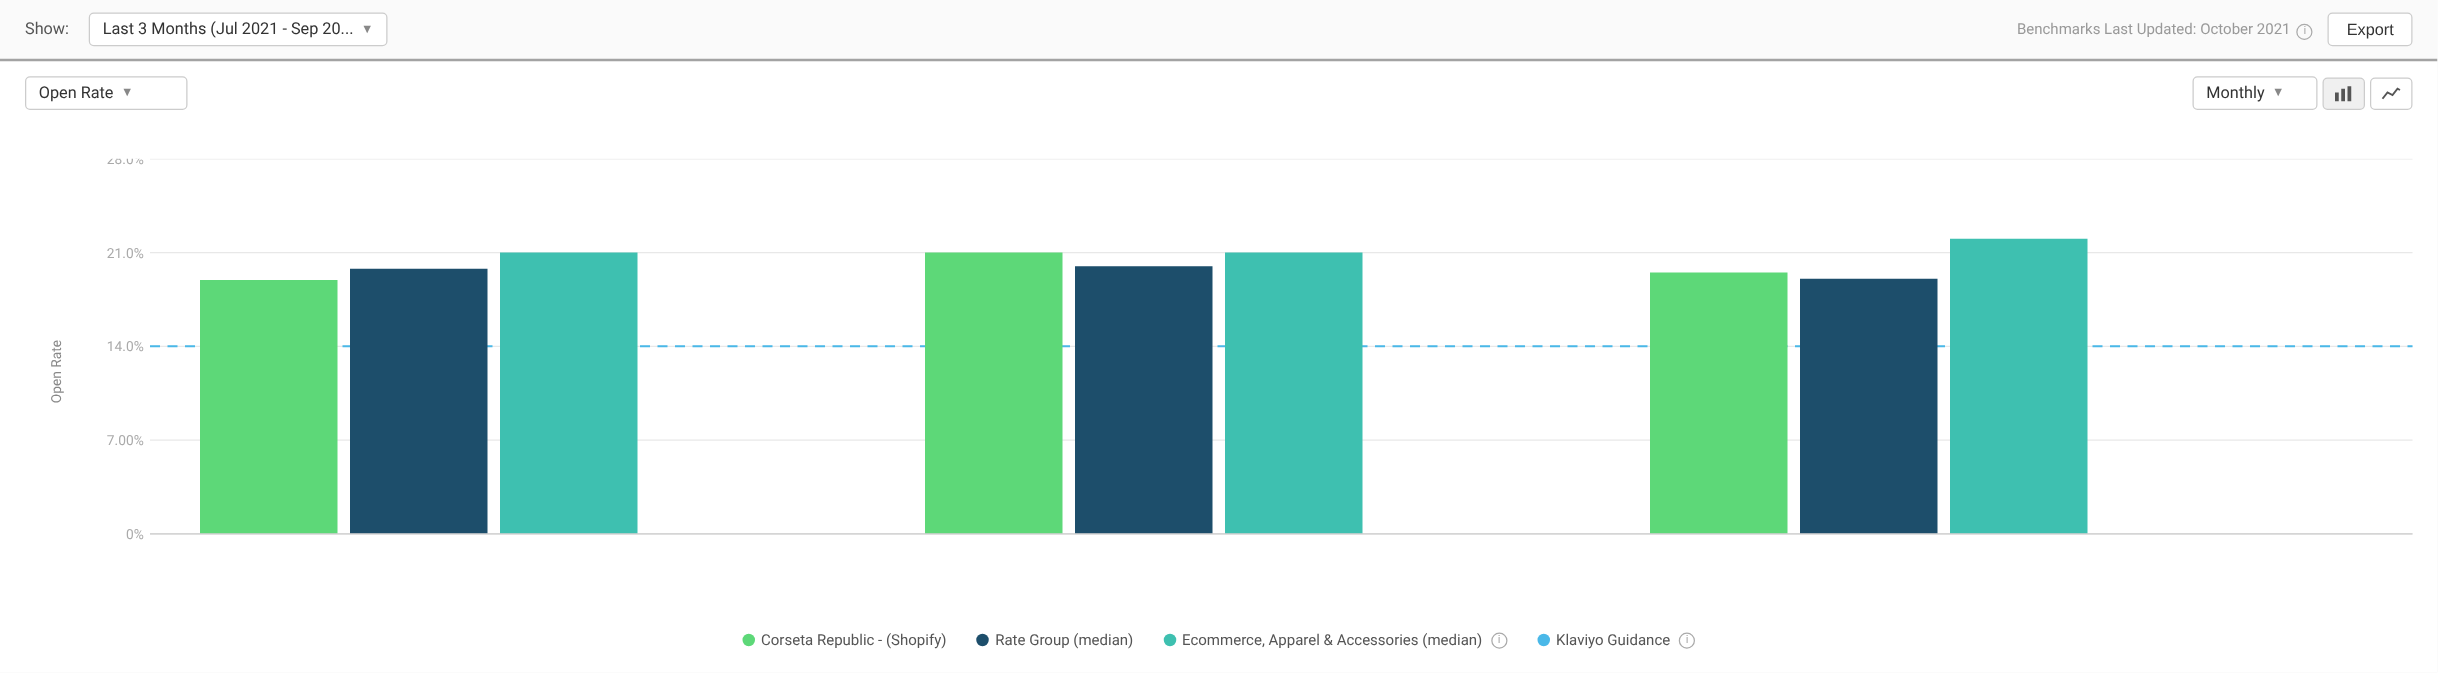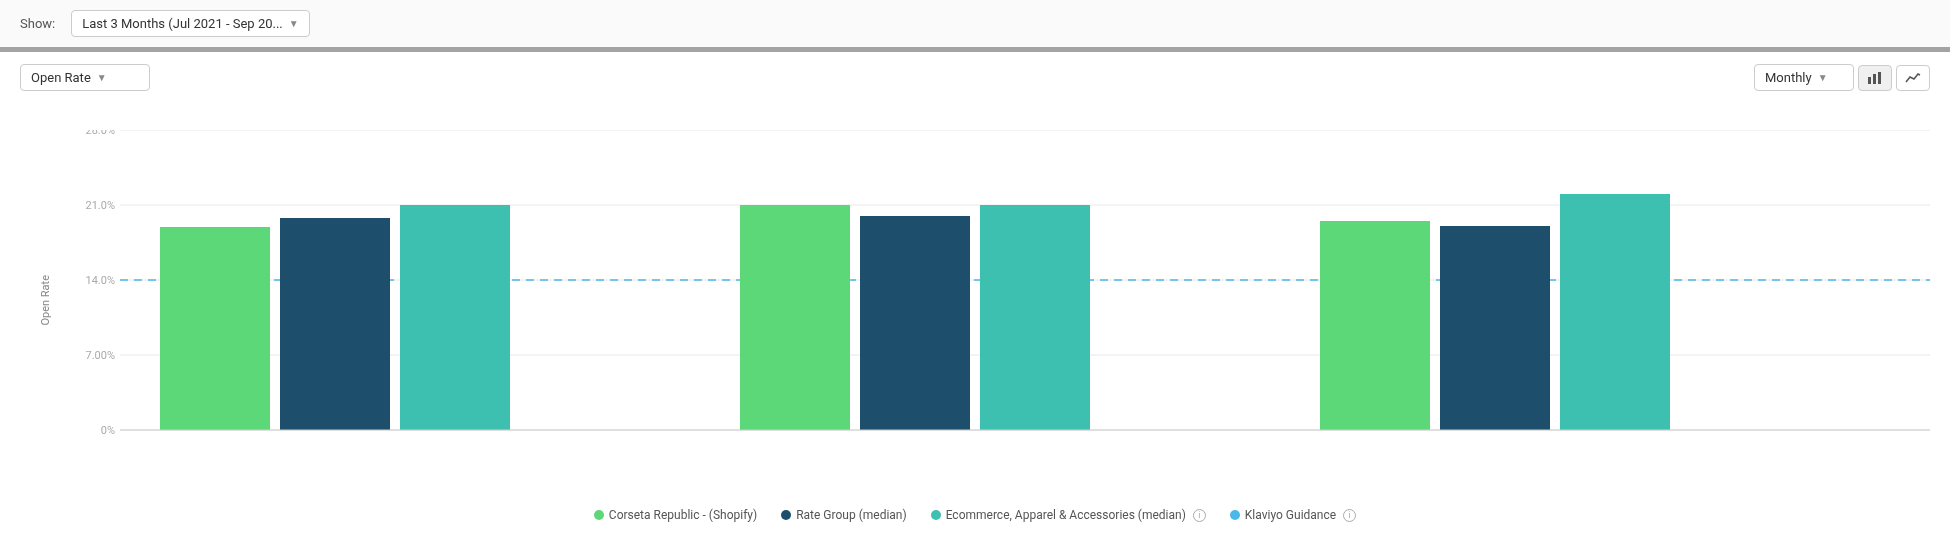--- a/index.html
+++ b/index.html
@@ -13,21 +13,21 @@
       width: 1950px;
       min-height: 538px;
       background: #fff;
       padding: 0;
     }
     .top-bar {
       display: flex;
       align-items: center;
       justify-content: space-between;
       padding: 10px 20px;
-      border-bottom: 5px solid #a3a3a3;
+      border-bottom: 2px solid #a3a3a3;
       background: #fafafa;
     }
     .show-label {
       font-size: 13px;
       color: #555;
       margin-right: 8px;
     }
     .dropdown {
       display: inline-flex;
       align-items: center;
@@ -154,20 +154,27 @@
 
 <div class="container">
 
   <div class="top-bar">
     <div style="display:flex;align-items:center;gap:8px;">
       <span class="show-label">Show:</span>
       <div class="dropdown">
         <span>Last 3 Months  (Jul 2021 - Sep 20...</span>
         <span class="chevron">▼</span>
       </div>
+    </div>
+    <div class="top-right">
+      <span class="benchmark-label">
+        <span>Benchmarks Last Updated: October 2021</span>
+        <span class="info-icon">i</span>
+      </span>
+      <button class="export-btn">Export</button>
     </div>
   </div>
 
   <div class="chart-controls">
     <div class="dropdown" style="min-width:130px;">
       <span>Open Rate</span>
       <span class="chevron">▼</span>
     </div>
     <div class="chart-right-controls">
       <div class="dropdown" style="min-width:100px;">

